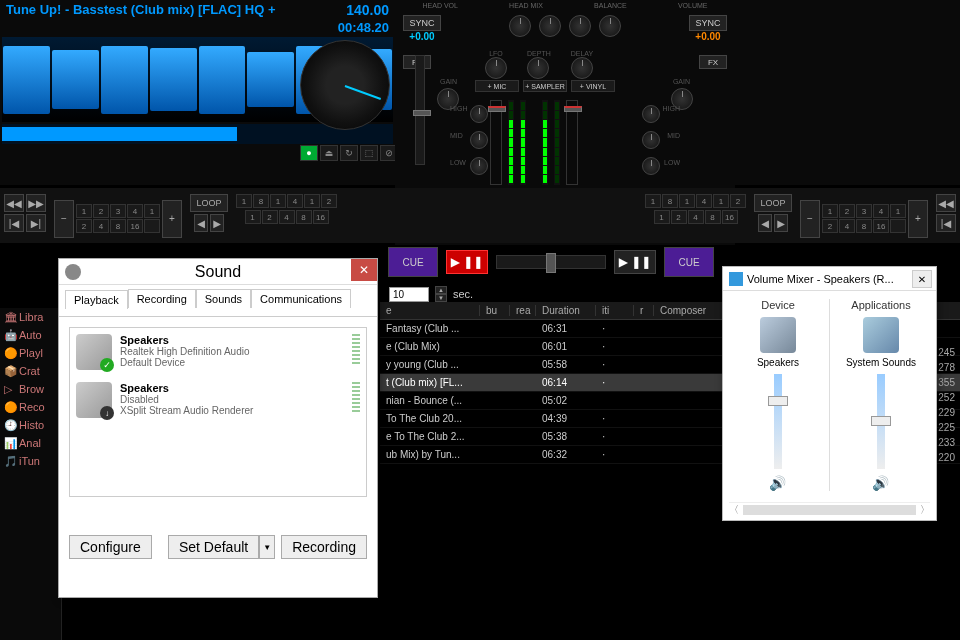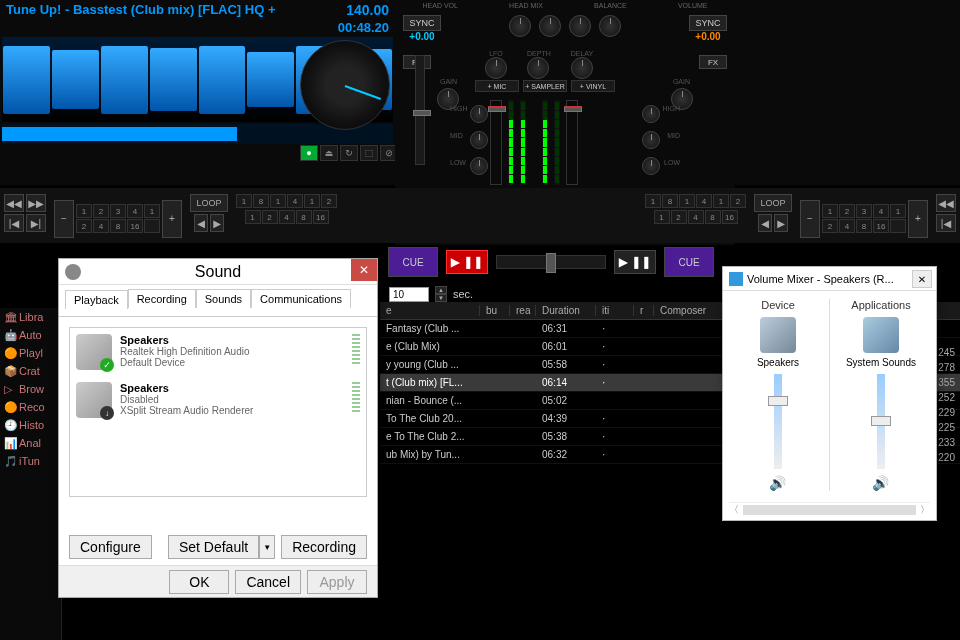--- a/index.html
+++ b/index.html
@@ -611,25 +611,20 @@
   </div>
   <div class="dlg-btns">
     <button class="win-btn">Configure</button>
     <div style="display:flex;gap:0">
       <button class="win-btn">Set Default</button>
       <button class="drop-arrow">▼</button>
       <span style="width:6px"></span>
       <button class="win-btn">Recording</button>
     </div>
   </div>
-  <div class="dlg-footer">
-    <button class="win-btn" style="min-width:60px">OK</button>
-    <button class="win-btn" style="min-width:60px">Cancel</button>
-    <button class="win-btn" style="min-width:60px;color:#999">Apply</button>
-  </div>
 </div>
 
 <div class="vol-mixer">
   <div class="vm-titlebar">
     <span style="width:14px;height:14px;background:#39d;margin-right:4px"></span>
     <span class="vm-title">Volume Mixer - Speakers (R...</span>
     <div class="vm-close">✕</div>
   </div>
   <div class="vm-body">
     <div class="vm-col">

